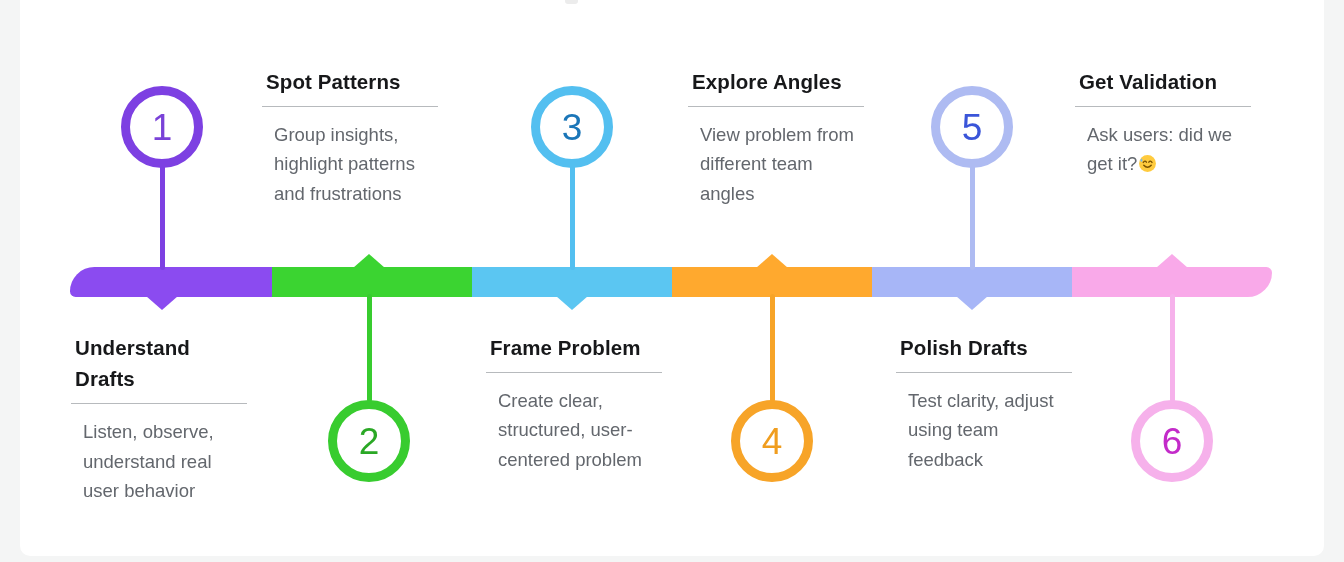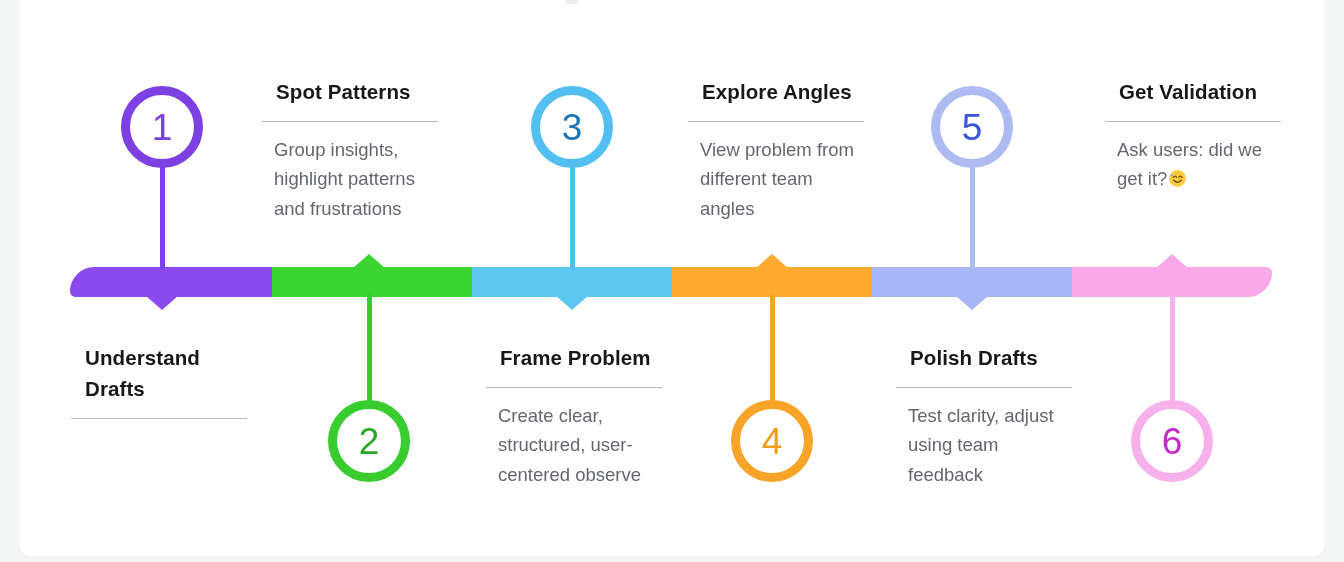--- a/index.html
+++ b/index.html
@@ -62,23 +62,23 @@
     box-sizing:border-box;width:82px;height:82px;border-radius:50%;
     border:9px solid var(--c);background:#ffffff;
     display:flex;align-items:center;justify-content:center;
   }
   .num{font-size:37px;font-weight:500;color:var(--n);line-height:1;}
 
   
   .text-block{position:absolute;width:205px;}
   .tb-above{top:62px}
   .tb-below{top:328px}
-  .t1{left:71px}.t2{left:262px}.t3{left:486px}.t4{left:688px}.t5{left:896px}.t6{left:1105px}
+  .t1{left:71px}.t2{left:262px}.t3{left:486px}.t4{left:688px}.t5{left:896px}.t6{left:1075px}
   .step-title{
-    margin:14px;font-size:20.5px;font-weight:700;color:#17181a;
+    margin:4px;font-size:20.5px;font-weight:700;color:#17181a;
     line-height:1.52;white-space:pre-line;letter-spacing:.1px;
   }
   .rule{width:176px;height:0;border-top:1.5px solid #b7babd;margin:9px 0 13px 0;}
   .step-desc{
     margin:12px;font-size:18.5px;color:#63676d;line-height:1.58;white-space:pre-line;
   }
   .emoji-svg{vertical-align:-3px;margin-left:1px;}
 </style>
 </head>
 <body>
@@ -138,36 +138,39 @@
   <div class="circle-wrap circle-below s6" style="--c: #f6b1eb; --n: #c32bc9;">
     <div class="circle">
         <span class="num">6</span>
       </div>
   </div>
 
   <div class="text-block tb-below t1">
     <h3 class="step-title">Understand
 Drafts</h3>
     <div class="rule"></div>
+    <p class="step-desc">Listen, observe,
+understand real
+user behavior</p>
   </div>
 
   <div class="text-block tb-above t2">
     <h3 class="step-title">Spot Patterns</h3>
     <div class="rule"></div>
     <p class="step-desc">Group insights,
 highlight patterns
 and frustrations</p>
   </div>
 
   <div class="text-block tb-below t3">
     <h3 class="step-title">Frame Problem</h3>
     <div class="rule"></div>
     <p class="step-desc">Create clear,
 structured, user-
-centered observe</p>
+centered problem</p>
   </div>
 
   <div class="text-block tb-below t5">
     <h3 class="step-title">Polish Drafts</h3>
     <div class="rule"></div>
     <p class="step-desc">Test clarity, adjust
 using team
 feedback</p>
   </div>
 

